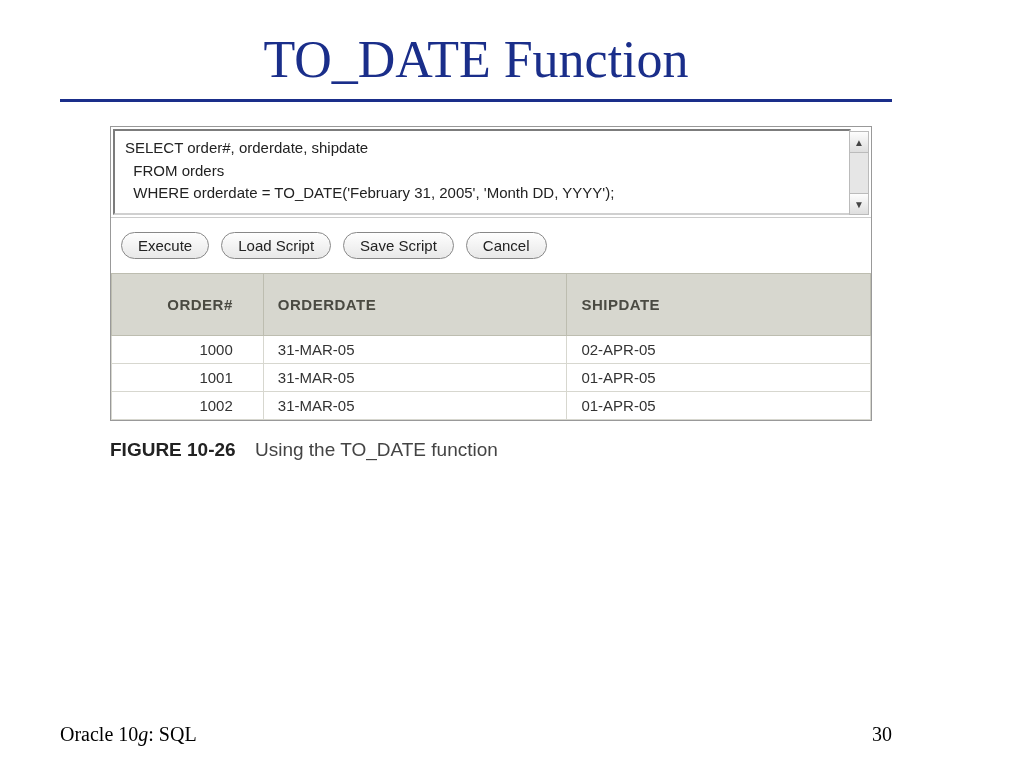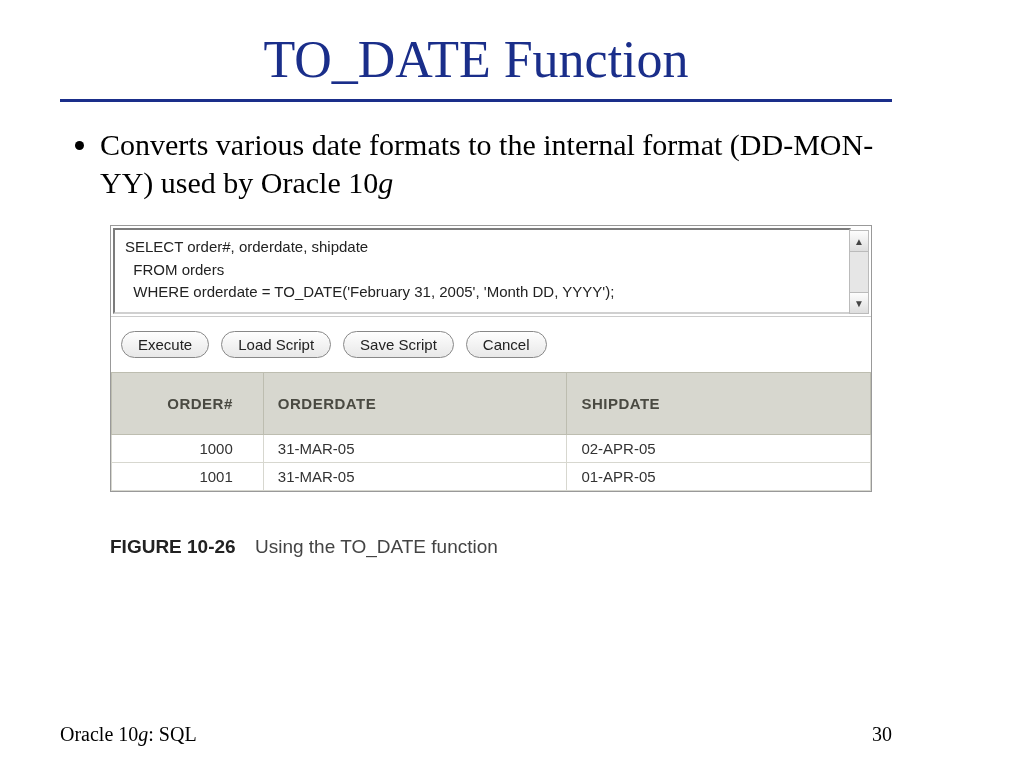--- a/index.html
+++ b/index.html
@@ -122,21 +122,21 @@
   }
   .tbl td {
     padding: 5px 14px;
     border: 1px solid #d7d7cf;
     color: #333;
   }
   .tbl .col-order { width: 20%; text-align: right; padding-right: 30px; }
   .tbl .col-date { width: 40%; }
 
   .caption {
-    margin: 44px 0 0 50px;
+    margin: 18px 0 0 50px;
     font-family: Arial, Helvetica, sans-serif;
     font-size: 19px;
     color: #444;
   }
   .caption .fig-label { font-weight: bold; color: #222; margin-right: 14px; }
 
   .footer {
     position: absolute;
     left: 60px; right: 60px; bottom: 22px;
     display: flex;
@@ -148,25 +148,20 @@
   .footer .book .g { font-style: italic; }
 </style>
 </head>
 <body>
 
 <div class="slide">
 
   <h1 class="title">TO_DATE Function</h1>
   <hr class="hr">
 
-  <ul class="bullets">
-    <li>
-      <span>Converts various date formats to the internal format (DD-MON-YY) used by Oracle 10</span><span class="italic">g</span>
-    </li>
-  </ul>
 
   <div class="shot">
 
     <div class="sql-wrap">
       <div class="sql-area">SELECT order#, orderdate, shipdate
   FROM orders
   WHERE orderdate = TO_DATE('February 31, 2005', 'Month DD, YYYY');</div>
       <div class="scroll-col">
         <div class="scroll-btn up">▲</div>
         <div class="scroll-btn down">▼</div>
@@ -192,20 +187,25 @@
         <tr>
           <td class="col-order">1000</td>
           <td>31-MAR-05</td>
           <td>02-APR-05</td>
         </tr>
         <tr>
           <td class="col-order">1001</td>
           <td>31-MAR-05</td>
           <td>01-APR-05</td>
         </tr>
+        <tr>
+          <td class="col-order">1002</td>
+          <td>31-MAR-05</td>
+          <td>01-APR-05</td>
+        </tr>
       </tbody>
     </table>
 
   </div>
 
   <div class="caption">
     <span class="fig-label">FIGURE 10-26</span>
     <span>Using the TO_DATE function</span>
   </div>
 

